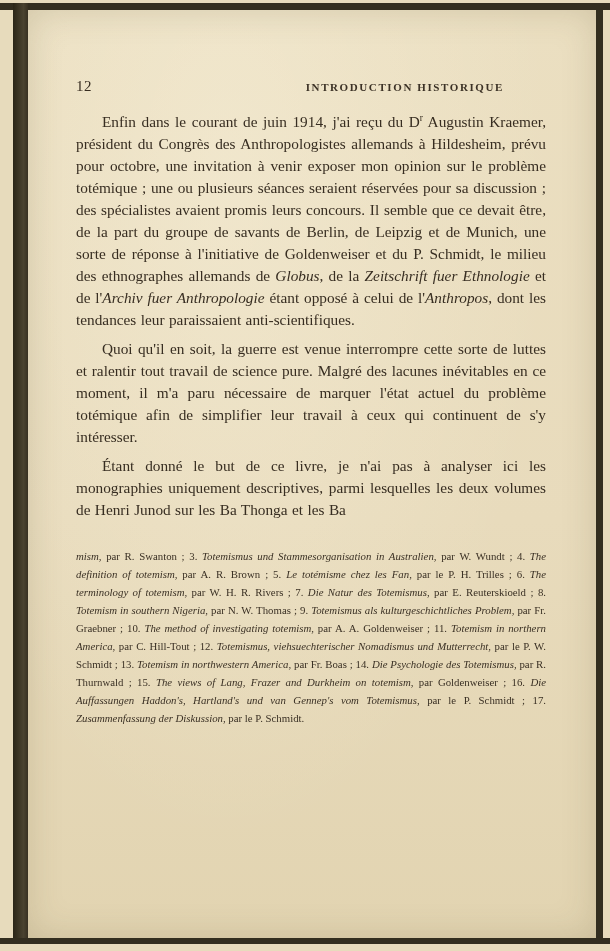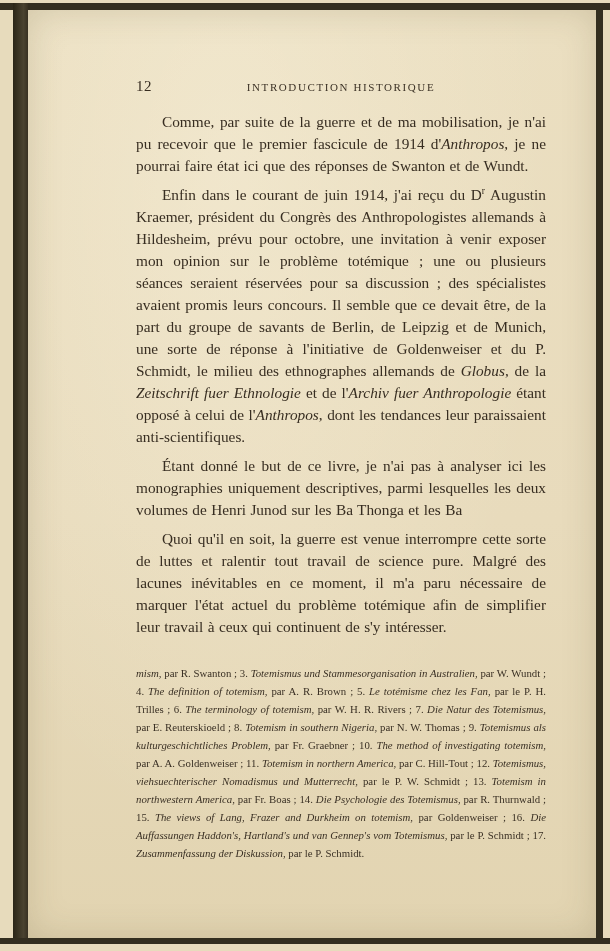--- a/index.html
+++ b/index.html
@@ -20,38 +20,38 @@
   .edge-left   { top: 3px; bottom: 7px; left: 13px; width: 15px;
                  background: linear-gradient(90deg, #2b2617, #4a4330 70%, #383122); }
   .edge-right  { top: 3px; bottom: 7px; right: 7px; width: 7px; background: #332e1f; }
   .paper {
     position: absolute;
     top: 10px; left: 28px; right: 14px; bottom: 13px;
     background:
       radial-gradient(ellipse at 35% 18%, rgba(255, 250, 233, 0.30), rgba(255,250,233,0) 62%),
       linear-gradient(180deg, #ebdfc1 0%, #e8dbbc 55%, #e2d4b1 100%);
     box-shadow: inset 0 0 35px rgba(90, 75, 40, 0.18);
-    padding: 68px 50px 0 108px;
+    padding: 68px 50px 0 48px;
     box-sizing: border-box;
     color: #372d21;
   }
   .header {
     display: grid;
     grid-template-columns: 42px 1fr 42px;
     align-items: baseline;
     margin-bottom: 16px;
   }
   .pagenum {
     font-size: 15px;
     letter-spacing: 0.5px;
   }
   .running-title {
-    text-align: center;
+    text-align: right;
     font-size: 11px;
-    font-weight: normal;
+    font-weight: bold;
     letter-spacing: 1.6px;
     color: #3c3226;
   }
   .body-p {
     margin: 0 0 7px 0;
     font-size: 15.3px;
     line-height: 22px;
     text-align: justify;
     text-indent: 26px;
     word-spacing: 0.04em;
@@ -76,21 +76,20 @@
   <div class="edge edge-bottom"></div>
 
   <div class="paper">
 
     <div class="header">
       <span class="pagenum">12</span>
       <span class="running-title">INTRODUCTION HISTORIQUE</span>
       <span></span>
     </div>
 
-    <p class="body-p"><span>Comme, par suite de la guerre et de ma mobilisation, je n'ai pu recevoir que le premier fascicule de 1914 d'</span><span class="it">Anthropos</span><span>, je ne pourrai faire état ici que des réponses de Swanton et de Wundt.</span></p>
     <p class="body-p"><span>Enfin dans le courant de juin 1914, j'ai reçu du D</span><sup>r</sup><span> Augustin Kraemer, président du Congrès des Anthropologistes allemands à Hildesheim, prévu pour octobre, une invitation à venir exposer mon opinion sur le problème totémique ; une ou plusieurs séances seraient réservées pour sa discussion ; des spécialistes avaient promis leurs concours. Il semble que ce devait être, de la part du groupe de savants de Berlin, de Leipzig et de Munich, une sorte de réponse à l'initiative de Goldenweiser et du P. Schmidt, le milieu des ethnographes allemands de </span><span class="it">Globus</span><span>, de la </span><span class="it">Zeitschrift fuer Ethnologie</span><span> et de l'</span><span class="it">Archiv fuer Anthropologie</span><span> étant opposé à celui de l'</span><span class="it">Anthropos</span><span>, dont les tendances leur paraissaient anti-scientifiques.</span></p>
+    <p class="body-p"><span>Quoi qu'il en soit, la guerre est venue interrompre cette sorte de luttes et ralentir tout travail de science pure. Malgré des lacunes inévitables en ce moment, il m'a paru nécessaire de marquer l'état actuel du problème totémique afin de simplifier leur travail à ceux qui continuent de s'y intéresser.</span></p>
     <p class="body-p"><span>Étant donné le but de ce livre, je n'ai pas à analyser ici les monographies uniquement descriptives, parmi lesquelles les deux volumes de Henri Junod sur les Ba Thonga et les Ba</span></p>
-    <p class="body-p"><span>Quoi qu'il en soit, la guerre est venue interrompre cette sorte de luttes et ralentir tout travail de science pure. Malgré des lacunes inévitables en ce moment, il m'a paru nécessaire de marquer l'état actuel du problème totémique afin de simplifier leur travail à ceux qui continuent de s'y intéresser.</span></p>
 
     <p class="footnote"><span class="it">mism</span><span>, par R. Swanton ; 3. </span><span class="it">Totemismus und Stammesorganisation in Australien</span><span>, par W. Wundt ; 4. </span><span class="it">The definition of totemism</span><span>, par A. R. Brown ; 5. </span><span class="it">Le totémisme chez les Fan</span><span>, par le P. H. Trilles ; 6. </span><span class="it">The terminology of totemism</span><span>, par W. H. R. Rivers ; 7. </span><span class="it">Die Natur des Totemismus</span><span>, par E. Reuterskioeld ; 8. </span><span class="it">Totemism in southern Nigeria</span><span>, par N. W. Thomas ; 9. </span><span class="it">Totemismus als kulturgeschichtliches Problem</span><span>, par Fr. Graebner ; 10. </span><span class="it">The method of investigating totemism</span><span>, par A. A. Goldenweiser ; 11. </span><span class="it">Totemism in northern America</span><span>, par C. Hill-Tout ; 12. </span><span class="it">Totemismus, viehsuechterischer Nomadismus und Mutterrecht</span><span>, par le P. W. Schmidt ; 13. </span><span class="it">Totemism in northwestern America</span><span>, par Fr. Boas ; 14. </span><span class="it">Die Psychologie des Totemismus</span><span>, par R. Thurnwald ; 15. </span><span class="it">The views of Lang, Frazer and Durkheim on totemism</span><span>, par Goldenweiser ; 16. </span><span class="it">Die Auffassungen Haddon's, Hartland's und van Gennep's vom Totemismus</span><span>, par le P. Schmidt ; 17. </span><span class="it">Zusammenfassung der Diskussion</span><span>, par le P. Schmidt.</span></p>
 
   </div>
 </div>
 
 </body></html>

